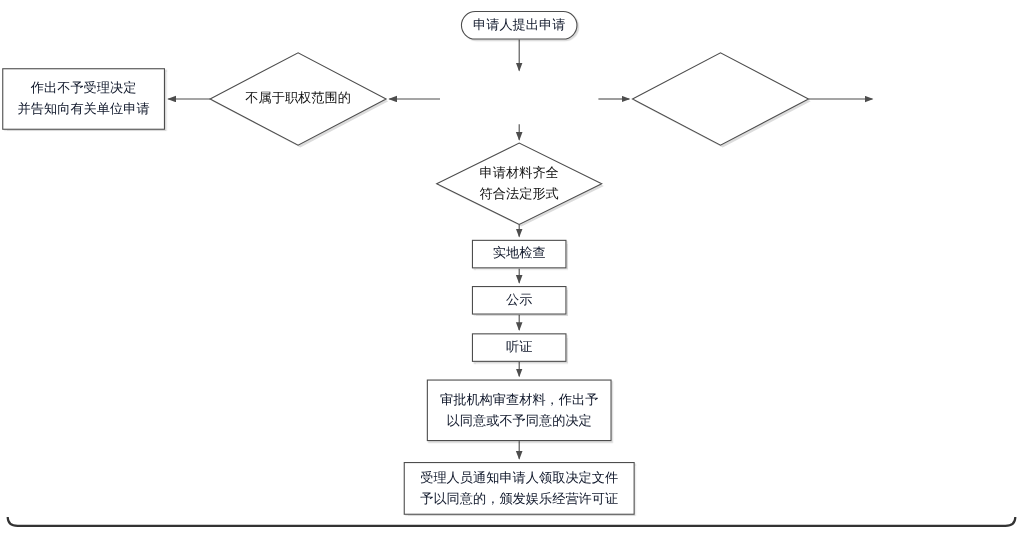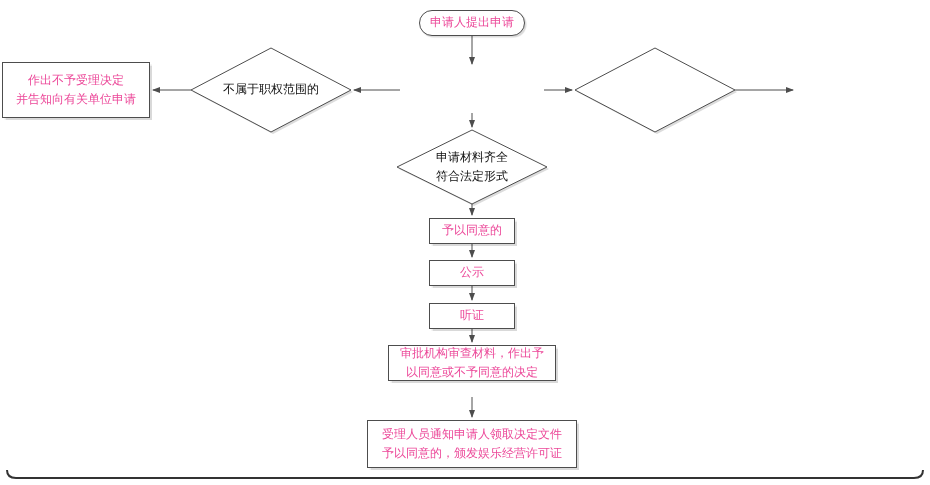--- a/index.html
+++ b/index.html
@@ -23,21 +23,21 @@
   .node {
     position: absolute;
     background: #ffffff;
     border: 1px solid #4d4d4d;
     display: flex;
     align-items: center;
     justify-content: center;
     text-align: center;
     font-size: 12px;
     line-height: 1.6;
-    color: #ec4899;
+    color: #0f172a;
     white-space: pre-line;
     box-shadow: 1.5px 1.5px 1px rgba(0,0,0,0.15);
   }
   .node.rounded { border-radius: 13px; }
   .diamond-label {
     position: absolute;
     display: flex;
     align-items: center;
     justify-content: center;
     text-align: center;
@@ -83,27 +83,27 @@
     <path d="M7 470 q0 8 9 8 h898 q9 0 9 -8" fill="none" stroke="#333333" stroke-width="2"></path>
   </svg>
 
   <div class="node rounded" style="left:419px; top:10px; width:106px; height:26px;">申请人提出申请</div>
 
 
   <div class="node" style="left:2px; top:62px; width:148px; height:56px;">作出不予受理决定
 并告知向有关单位申请</div>
 
 
-  <div class="node" style="left:429px; top:218px; width:86px; height:26px;">予以同意的</div>
+  <div class="node" style="left:429px; top:218px; width:86px; height:26px;">实地检查</div>
 
   <div class="node" style="left:429px; top:303px; width:86px; height:26px;">听证</div>
 
   <div class="node" style="left:429px; top:260px; width:86px; height:26px;">公示</div>
 
-  <div class="node" style="left:388px; top:345px; width:168px; height:36px;">审批机构审查材料，作出予
+  <div class="node" style="left:388px; top:345px; width:168px; height:56px;">审批机构审查材料，作出予
 以同意或不予同意的决定</div>
 
   <div class="node" style="left:367px; top:420px; width:210px; height:48px;">受理人员通知申请人领取决定文件
 予以同意的，颁发娱乐经营许可证</div>
 
   <div class="diamond-label" style="left:191px; top:48px; width:160px; height:84px;">不属于职权范围的</div>
 
 
   <div class="diamond-label" style="left:397px; top:130px; width:150px; height:74px;">申请材料齐全
 符合法定形式</div>

